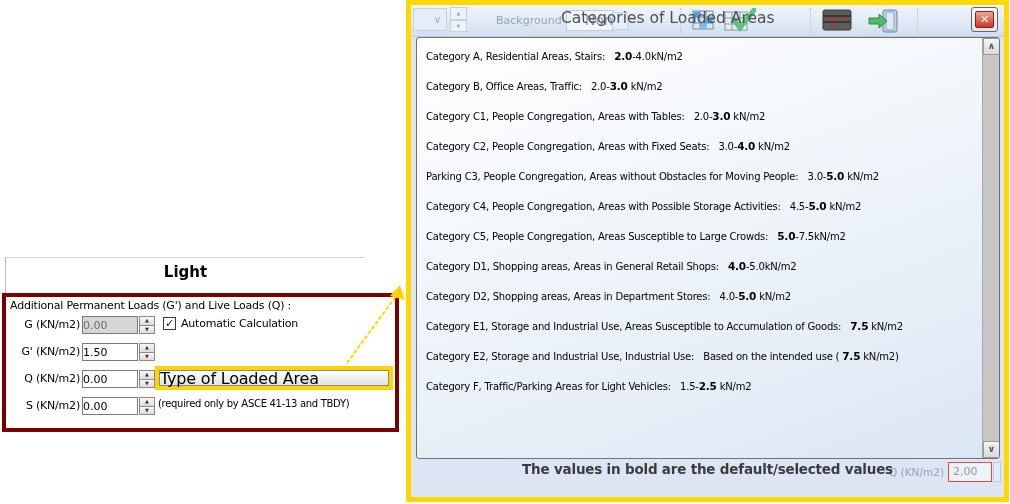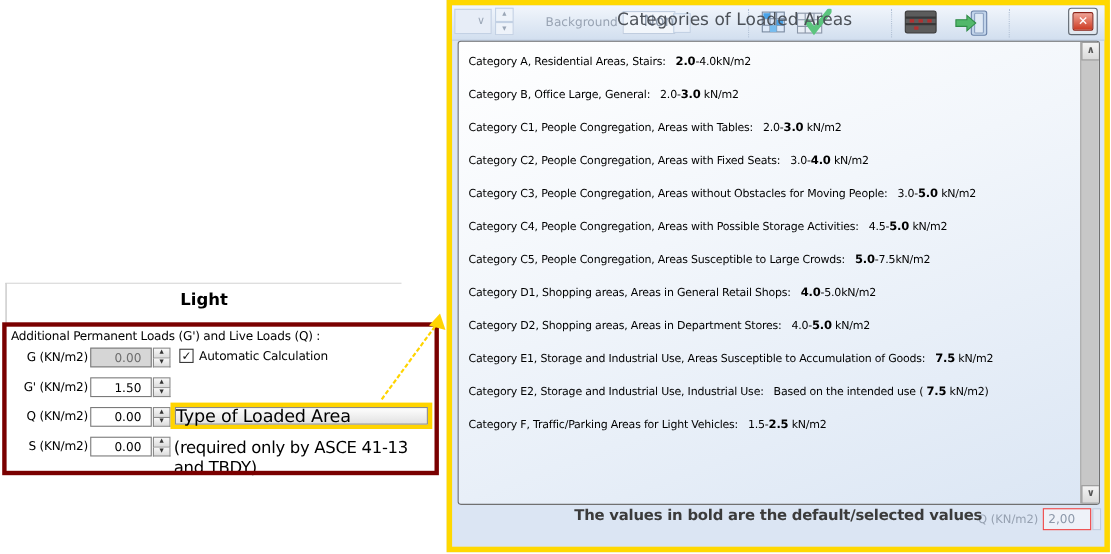--- a/index.html
+++ b/index.html
@@ -10,35 +10,35 @@
 
   
   #loads-header{left:5px;top:257px;width:360px;height:38px;
     border-left:1px solid #b9b9b9;border-top:1px solid #d6d6d6;background:#fff;}
   #loads-title{width:100%;text-align:center;font-weight:bold;font-size:15px;color:#000;padding-top:5px;}
   #red-box{left:2px;top:293px;width:397px;height:139px;border:4px solid #7a0000;z-index:3;pointer-events:none;}
   #section-label{left:10px;top:299px;font-size:11px;letter-spacing:-0.2px;color:#000;text-align:right;}
   .fld-label{width:72px;text-align:right;font-size:11px;color:#000;letter-spacing:-0.2px;line-height:18px;}
   .fld-row{left:8px;height:18px;display:flex;}
   .fld-input{width:56px;height:18px;margin-left:2px;border:1px solid #7a7a7a;background:#fff;
-    font-family:"DejaVu Sans","Liberation Sans",sans-serif;font-size:11px;padding:0 0 0 21px;color:#000;}
+    font-family:"DejaVu Sans","Liberation Sans",sans-serif;font-size:11px;padding:0 0 0 0;color:#000;}
   .fld-input.disabled{background:#d6d6d6;color:#6e6e6e;}
   .spinner{width:16px;height:18px;margin-left:1px;display:flex;flex-direction:column;}
   .spin-btn{flex:1;border:1px solid #8a8a8a;background:linear-gradient(#f8f8f8,#dcdcdc);
     font-size:5px;line-height:7px;text-align:center;color:#333;}
   .spin-btn + .spin-btn{border-top:none;}
   #autocalc{left:163px;top:317px;display:flex;align-items:center;}
   #autocalc-box{width:13px;height:13px;border:1px solid #3a3a3a;background:#fff;
     font-size:11px;line-height:12px;text-align:center;font-weight:bold;color:#111;}
   #autocalc-label{font-size:11px;margin-left:5px;letter-spacing:-0.2px;}
   #type-btn-highlight{left:155px;top:366px;width:238px;height:24px;border:4px solid #ffd400;z-index:4;}
   #type-btn{width:100%;height:100%;border:1px solid #8a8a8a;
     background:linear-gradient(#fefefe,#e2e2e2);font-size:16px;line-height:15px;color:#000;
     font-family:"DejaVu Sans","Liberation Sans",sans-serif;letter-spacing:-0.2px;}
-  #asce-note{left:158px;top:398px;width:242px;font-size:15px;letter-spacing:-0.3px;color:#000;}
+  #asce-note{left:158px;top:398px;width:242px;font-size:10px;letter-spacing:-0.3px;color:#000;}
   #annot-arrow{left:330px;top:280px;width:80px;height:95px;z-index:10;pointer-events:none;}
 
   
   #popup{left:406px;top:0;width:603px;height:502px;border:5px solid #ffd800;background:#dbe5f3;z-index:2;}
   #popup-toolbar{left:0;top:0;width:593px;height:32px;
     background:linear-gradient(#f2f6fc,#d2dfef);border-bottom:1px solid #bccbdf;}
   #tb-dropdown{left:2px;top:3px;width:34px;height:23px;border:1px solid #c3d1e4;background:#e7edf7;
     color:#9aa6b6;font-size:10px;text-align:right;line-height:21px;padding-right:5px;}
   #tb-spin{left:39px;top:2px;width:17px;height:25px;display:flex;flex-direction:column;}
   .tb-spin-cell{flex:1;border:1px solid #c3d1e4;background:#eef3fa;font-size:5px;line-height:10px;
@@ -209,24 +209,24 @@
       <div class="abs" id="close-btn">
         <div id="close-x">✕</div>
       </div>
     </div>
 
     <div class="abs" id="popup-title">Categories of Loaded Areas</div>
 
     <div class="abs" id="listbox">
       <div id="cat-rows">
           <div class="cat-row"><span class="cat-label">Category A, Residential Areas, Stairs:</span><span class="cat-val"><b>2.0</b>-4.0kN/m2</span></div>
-          <div class="cat-row"><span class="cat-label">Category B, Office Large, General:</span><span class="cat-val">2.0-<b>3.0</b> kN/m2</span></div>
+          <div class="cat-row"><span class="cat-label">Category B, Office Areas, Traffic:</span><span class="cat-val">2.0-<b>3.0</b> kN/m2</span></div>
           <div class="cat-row"><span class="cat-label">Category C1, People Congregation, Areas with Tables:</span><span class="cat-val">2.0-<b>3.0</b> kN/m2</span></div>
           <div class="cat-row"><span class="cat-label">Category C2, People Congregation, Areas with Fixed Seats:</span><span class="cat-val">3.0-<b>4.0</b> kN/m2</span></div>
-          <div class="cat-row"><span class="cat-label">Category C3, People Congregation, Areas without Obstacles for Moving People:</span><span class="cat-val">3.0-<b>5.0</b> kN/m2</span></div>
+          <div class="cat-row"><span class="cat-label">Parking C3, People Congregation, Areas without Obstacles for Moving People:</span><span class="cat-val">3.0-<b>5.0</b> kN/m2</span></div>
           <div class="cat-row"><span class="cat-label">Category C4, People Congregation, Areas with Possible Storage Activities:</span><span class="cat-val">4.5-<b>5.0</b> kN/m2</span></div>
           <div class="cat-row"><span class="cat-label">Category C5, People Congregation, Areas Susceptible to Large Crowds:</span><span class="cat-val"><b>5.0</b>-7.5kN/m2</span></div>
           <div class="cat-row"><span class="cat-label">Category D1, Shopping areas, Areas in General Retail Shops:</span><span class="cat-val"><b>4.0</b>-5.0kN/m2</span></div>
           <div class="cat-row"><span class="cat-label">Category D2, Shopping areas, Areas in Department Stores:</span><span class="cat-val">4.0-<b>5.0</b> kN/m2</span></div>
           <div class="cat-row"><span class="cat-label">Category E1, Storage and Industrial Use, Areas Susceptible to Accumulation of Goods:</span><span class="cat-val"><b>7.5</b> kN/m2</span></div>
           <div class="cat-row"><span class="cat-label">Category E2, Storage and Industrial Use, Industrial Use:</span><span class="cat-val">Based on the intended use ( <b>7.5</b> kN/m2)</span></div>
           <div class="cat-row"><span class="cat-label">Category F, Traffic/Parking Areas for Light Vehicles:</span><span class="cat-val">1.5-<b>2.5</b> kN/m2</span></div>
         </div>
       <div id="v-scrollbar">
         <div class="sb-arrow" id="sb-up">∧</div>

